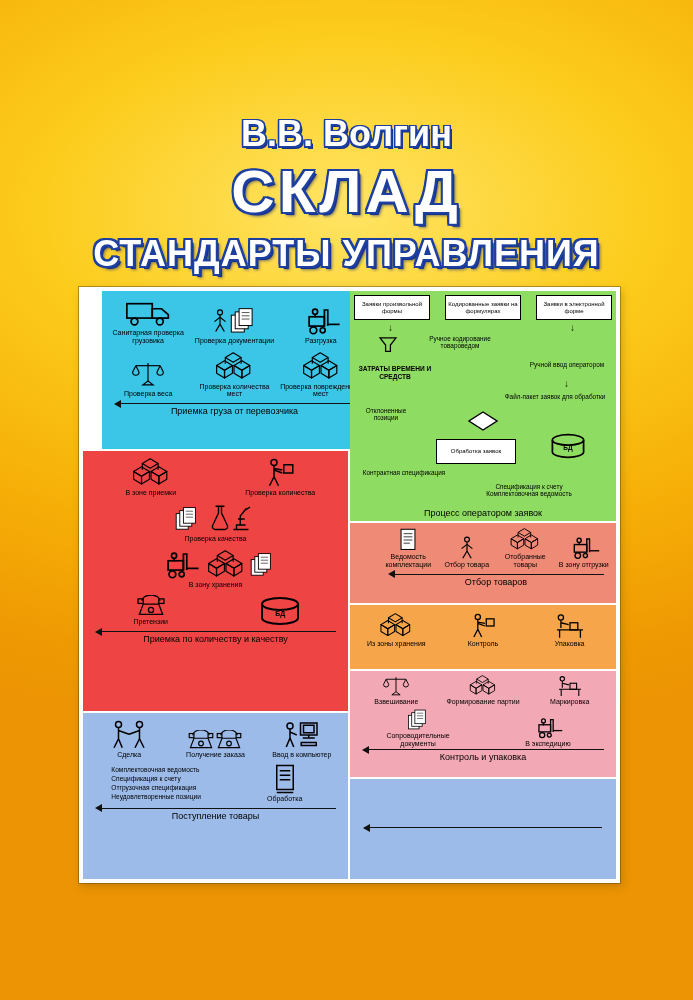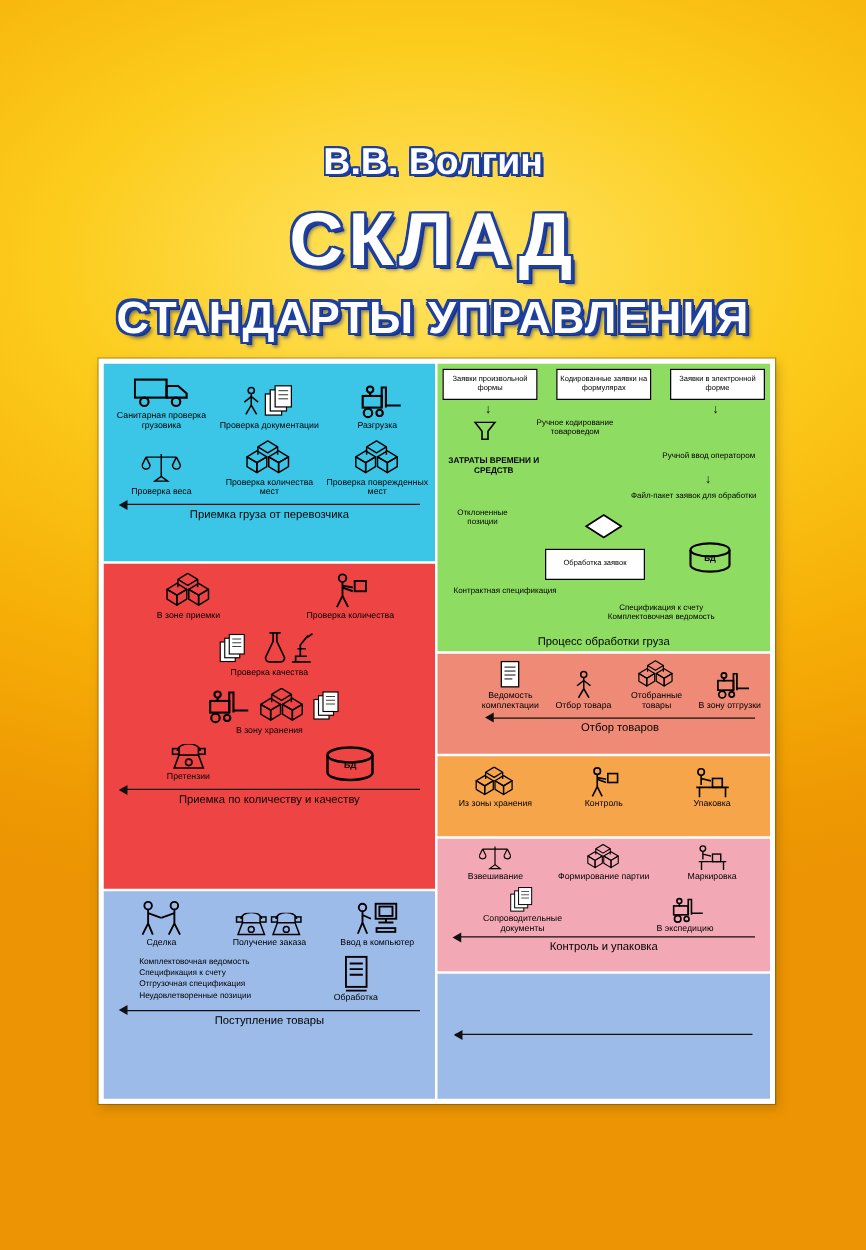--- a/index.html
+++ b/index.html
@@ -6,32 +6,32 @@
   html { background:#ffffff; }
   body {
     width:693px; height:1000px; position:relative; overflow:hidden;
     font-family:"Liberation Sans","DejaVu Sans",sans-serif;
     background: radial-gradient(ellipse 130% 52% at 50% 21%,
       #ffe464 0%, #fccc1c 34%, #f6ae07 66%, #ef9a03 88%, #ec9403 100%);
   }
   .ttl { position:absolute; width:100%; text-align:center; color:#fff; font-weight:bold; }
   .outline-sm { text-shadow:-1.5px -1.5px 0 #1c3fa0,1.5px -1.5px 0 #1c3fa0,-1.5px 1.5px 0 #1c3fa0,1.5px 1.5px 0 #1c3fa0,-1.5px 0 0 #1c3fa0,1.5px 0 0 #1c3fa0,0 -1.5px 0 #1c3fa0,0 1.5px 0 #1c3fa0,2.5px 2.5px 0 #16328a; }
   .outline-lg { text-shadow:-2px -2px 0 #1c3fa0,2px -2px 0 #1c3fa0,-2px 2px 0 #1c3fa0,2px 2px 0 #1c3fa0,-2px 0 0 #1c3fa0,2px 0 0 #1c3fa0,0 -2px 0 #1c3fa0,0 2px 0 #1c3fa0,3px 3px 0 #16328a,4px 4px 3px rgba(18,38,110,.55); }
-  .author { top:113px; font-size:30px; }
+  .author { top:113px; font-size:36px; }
   .maintitle { top:157px; font-size:60px; letter-spacing:4px; }
   .subtitle { top:233px; font-size:36px; letter-spacing:1px; }
 
   .panel { position:absolute; left:79px; top:287px; width:541px; height:596px;
     border:4px solid #fff; background:#fff; display:flex; gap:2px;
     box-shadow:0 0 0 1px rgba(90,70,10,.45), 2px 3px 8px rgba(120,80,0,.35); }
   .col { display:flex; flex-direction:column; gap:2px; }
   .col-left { width:265px; }
   .col-right { width:266px; }
   .section { position:relative; width:100%; overflow:hidden; }
-  .s-cyan  { height:158px; background:#3bc5e6; }
+  .s-cyan  { height:158px; background:#3bc5e6;margin-left:19px; }
   .s-or-l  { height:260px; background:#ef4444; }
   .s-blue-l{ height:166px; background:#9cbbe9; }
   .s-green { height:230px; background:#8fdc62; }
   .s-salmon{ height:80px;  background:#ef8a77;padding-left:26px; }
   .s-or-r  { height:64px;  background:#f7a54b; }
   .s-pink  { height:106px; background:#f3a9b5; }
   .s-blue-r{ height:100px; background:#9cbbe9; }
 
   .row { display:flex; align-items:flex-end; justify-content:space-around; margin-top:7px; padding:0 3px; }
   .item { display:flex; flex-direction:column; align-items:center; gap:1px; flex:1; min-width:0; }
@@ -410,21 +410,21 @@
         <svg class="ic" style="width:40px;height:26px">
             <use href="#i-db"></use>
           </svg>
         <span class="dblbl" style="font-size:6.5px">БД</span>
       </span>
       <div class="g-lbl" style="left:6px;top:178px;width:96px">Контрактная спецификация</div>
       <div class="g-lbl" style="left:104px;top:192px;width:150px">
         <span style="display:block">Спецификация к счету</span>
         <span style="display:block">Комплектовочная ведомость</span>
       </div>
-      <div class="cap g-cap">Процесс обработки груза</div>
+      <div class="cap g-cap">Процесс оператором заявок</div>
     </div>
 
     <div class="section s-salmon">
       <div class="row" style="margin-top:5px">
         <div class="item">
           <svg class="ic" style="width:20px">
               <use href="#i-form"></use>
             </svg>
           <span class="lbl">Ведомость комплектации</span>
         </div>

